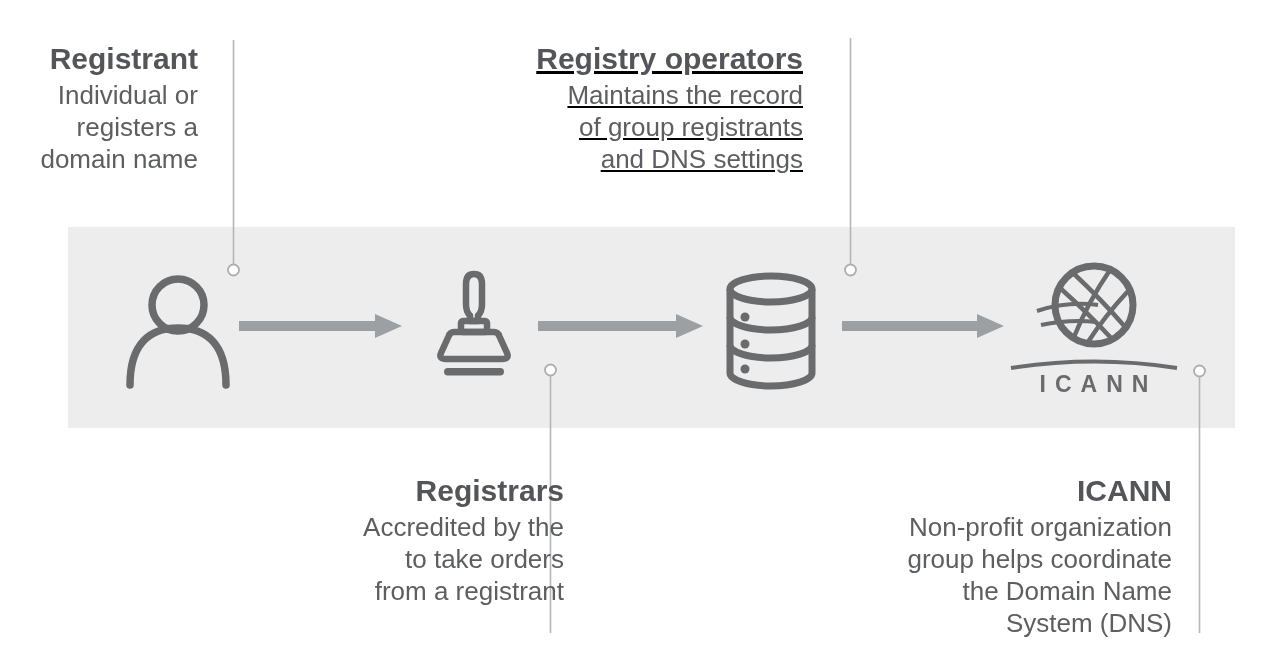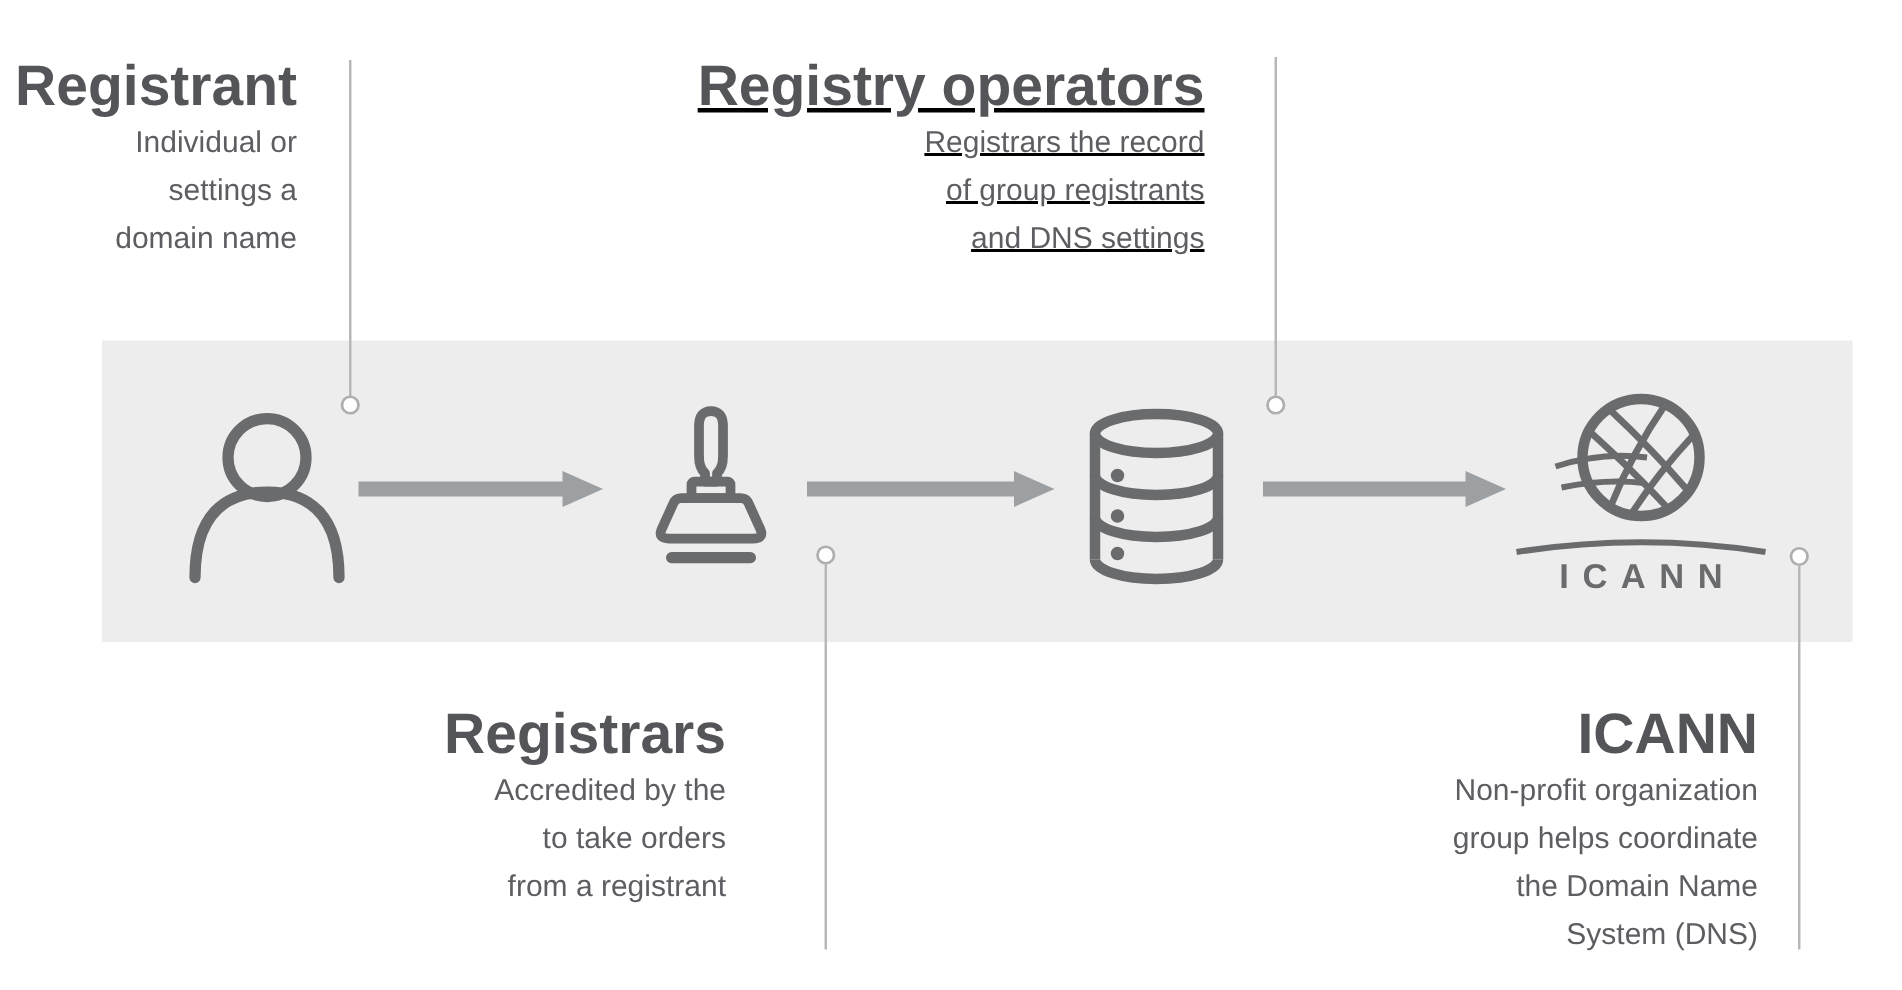--- a/index.html
+++ b/index.html
@@ -14,25 +14,25 @@
   }
   .overlay {
     position:absolute; left:0; top:0; width:1268px; height:660px;
     pointer-events:none;
   }
   .icon-box { position:absolute; }
   .label {
     position:absolute; text-align:right; white-space:nowrap;
   }
   .label .title {
-    font-size:38px; font-weight:700; color:#545559; line-height:35px;
+    font-size:30px; font-weight:700; color:#545559; line-height:35px;
     margin-bottom:3px;
   }
   .label .line {
-    font-size:20px; font-weight:400; color:#5D5E62; line-height:32px;
+    font-size:26px; font-weight:400; color:#5D5E62; line-height:32px;
   }
   .icann-logo-text {
     position:absolute; left:1006px; top:371px; width:176px;
     text-align:center; font-size:23px; font-weight:700; color:#6A6B6D;
     letter-spacing:9px; padding-left:9px; box-sizing:border-box;
   }
 </style>
 </head>
 <body>
 
@@ -126,32 +126,32 @@
   <div class="icon-box" style="left:1008px; top:355px;">
     <svg width="172" height="16" viewBox="0 0 172 16" xmlns="http://www.w3.org/2000/svg">
       <path d="M3,13 Q86,0 169,13" fill="none" stroke="#6A6B6D" stroke-width="4"></path>
     </svg>
   </div>
   <div class="icann-logo-text">ICANN</div>
 
   <div class="label" style="right:1070px; top:41px;">
     <div class="title">Registrant</div>
     <div class="line">Individual or</div>
-    <div class="line">settings a</div>
+    <div class="line">registers a</div>
     <div class="line">domain name</div>
   </div>
 
   <div class="label" style="right:465px; top:41px;text-decoration:underline;">
     <div class="title">Registry operators</div>
-    <div class="line">Registrars the record</div>
+    <div class="line">Maintains the record</div>
     <div class="line">of group registrants</div>
     <div class="line">and DNS settings</div>
   </div>
 
-  <div class="label" style="right:784px; top:473px;margin-left:36px;">
+  <div class="label" style="right:704px; top:473px;margin-left:36px;">
     <div class="title">Registrars</div>
     <div class="line">Accredited by the</div>
     <div class="line">to take orders</div>
     <div class="line">from a registrant</div>
   </div>
 
   <div class="label" style="right:96px; top:473px;">
     <div class="title">ICANN</div>
     <div class="line">Non-profit organization</div>
     <div class="line">group helps coordinate</div>

